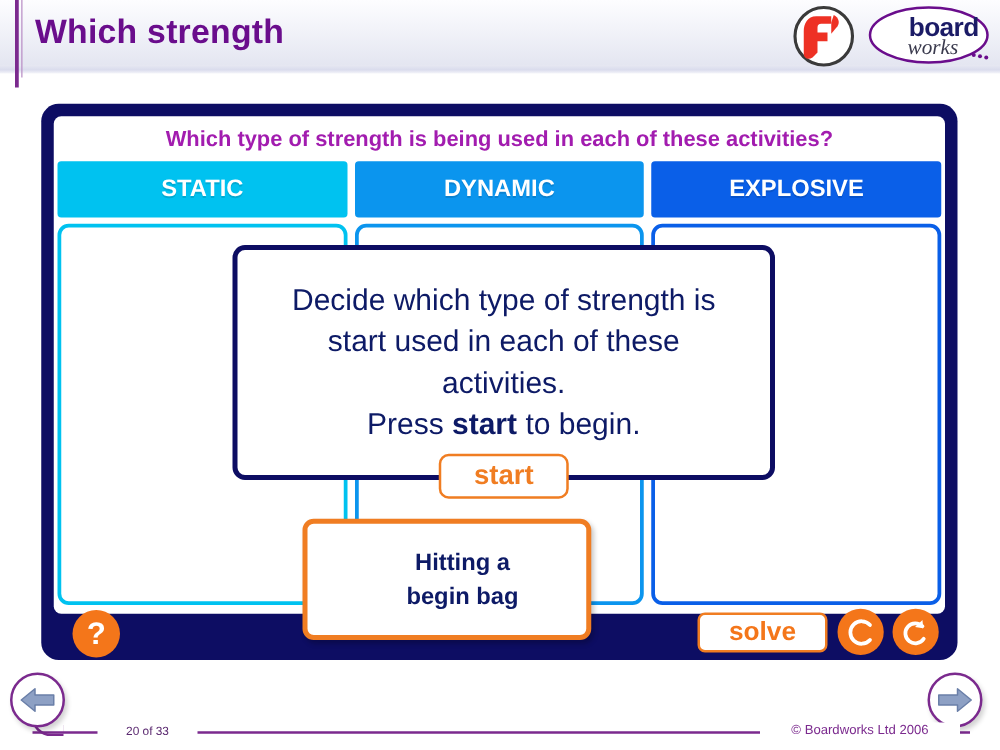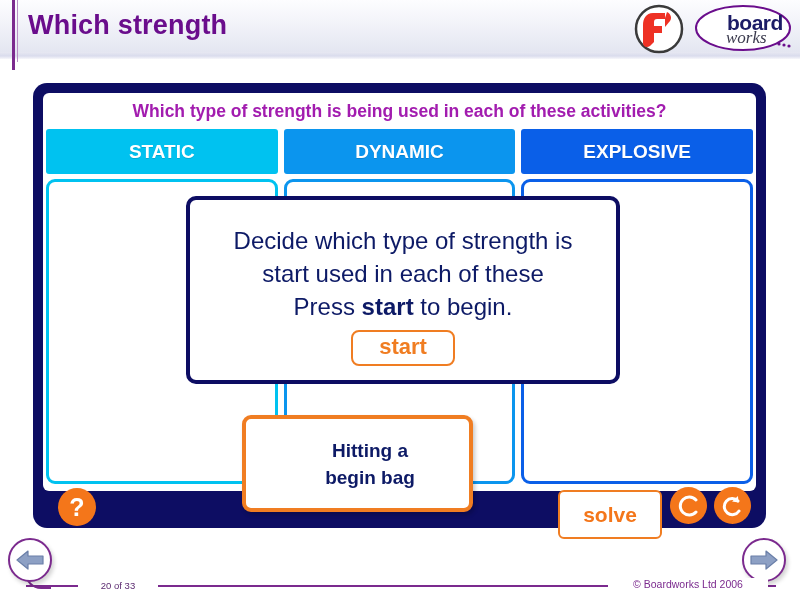--- a/index.html
+++ b/index.html
@@ -104,21 +104,21 @@
     padding-left:25px;
   }
 
   
   .help-btn{
     position:absolute;left:58px;top:488px;width:38px;height:38px;border-radius:50%;
     background:#f4761a;color:#ffffff;font-size:25px;font-weight:bold;
     display:flex;align-items:center;justify-content:center;line-height:1;
   }
   .solve-btn{
-    position:absolute;left:558px;top:490px;width:104px;height:49px;
+    position:absolute;left:558px;top:490px;width:104px;height:32px;
     background:#ffffff;border:2.5px solid #f07d22;border-radius:6px;box-sizing:border-box;
     color:#f4761a;font-size:21px;font-weight:bold;
     display:flex;align-items:center;justify-content:center;
   }
   .round-btn{
     position:absolute;top:487px;width:37px;height:37px;border-radius:50%;
     background:#f4761a;display:flex;align-items:center;justify-content:center;
   }
   .clear-btn{left:670px;}
   .undo-btn{left:714px;}
@@ -200,20 +200,21 @@
         <div class="zone" style="border-color:#0b95ee"></div>
         <div class="zone" style="border-color:#0a5fe8"></div>
       </div>
 
     </div>
   </div>
 
   <div class="dialog">
     <p>Decide which type of strength is</p>
     <p class="l2">start used in each of these</p>
+    <p class="l2">activities.</p>
     <p class="l2">
       <span>Press </span><b>start</b><span> to begin.</span>
     </p>
     <button class="btn-start">start</button>
   </div>
 
   <div class="card">
     <span>Hitting a</span>
     <span>begin bag</span>
   </div>

